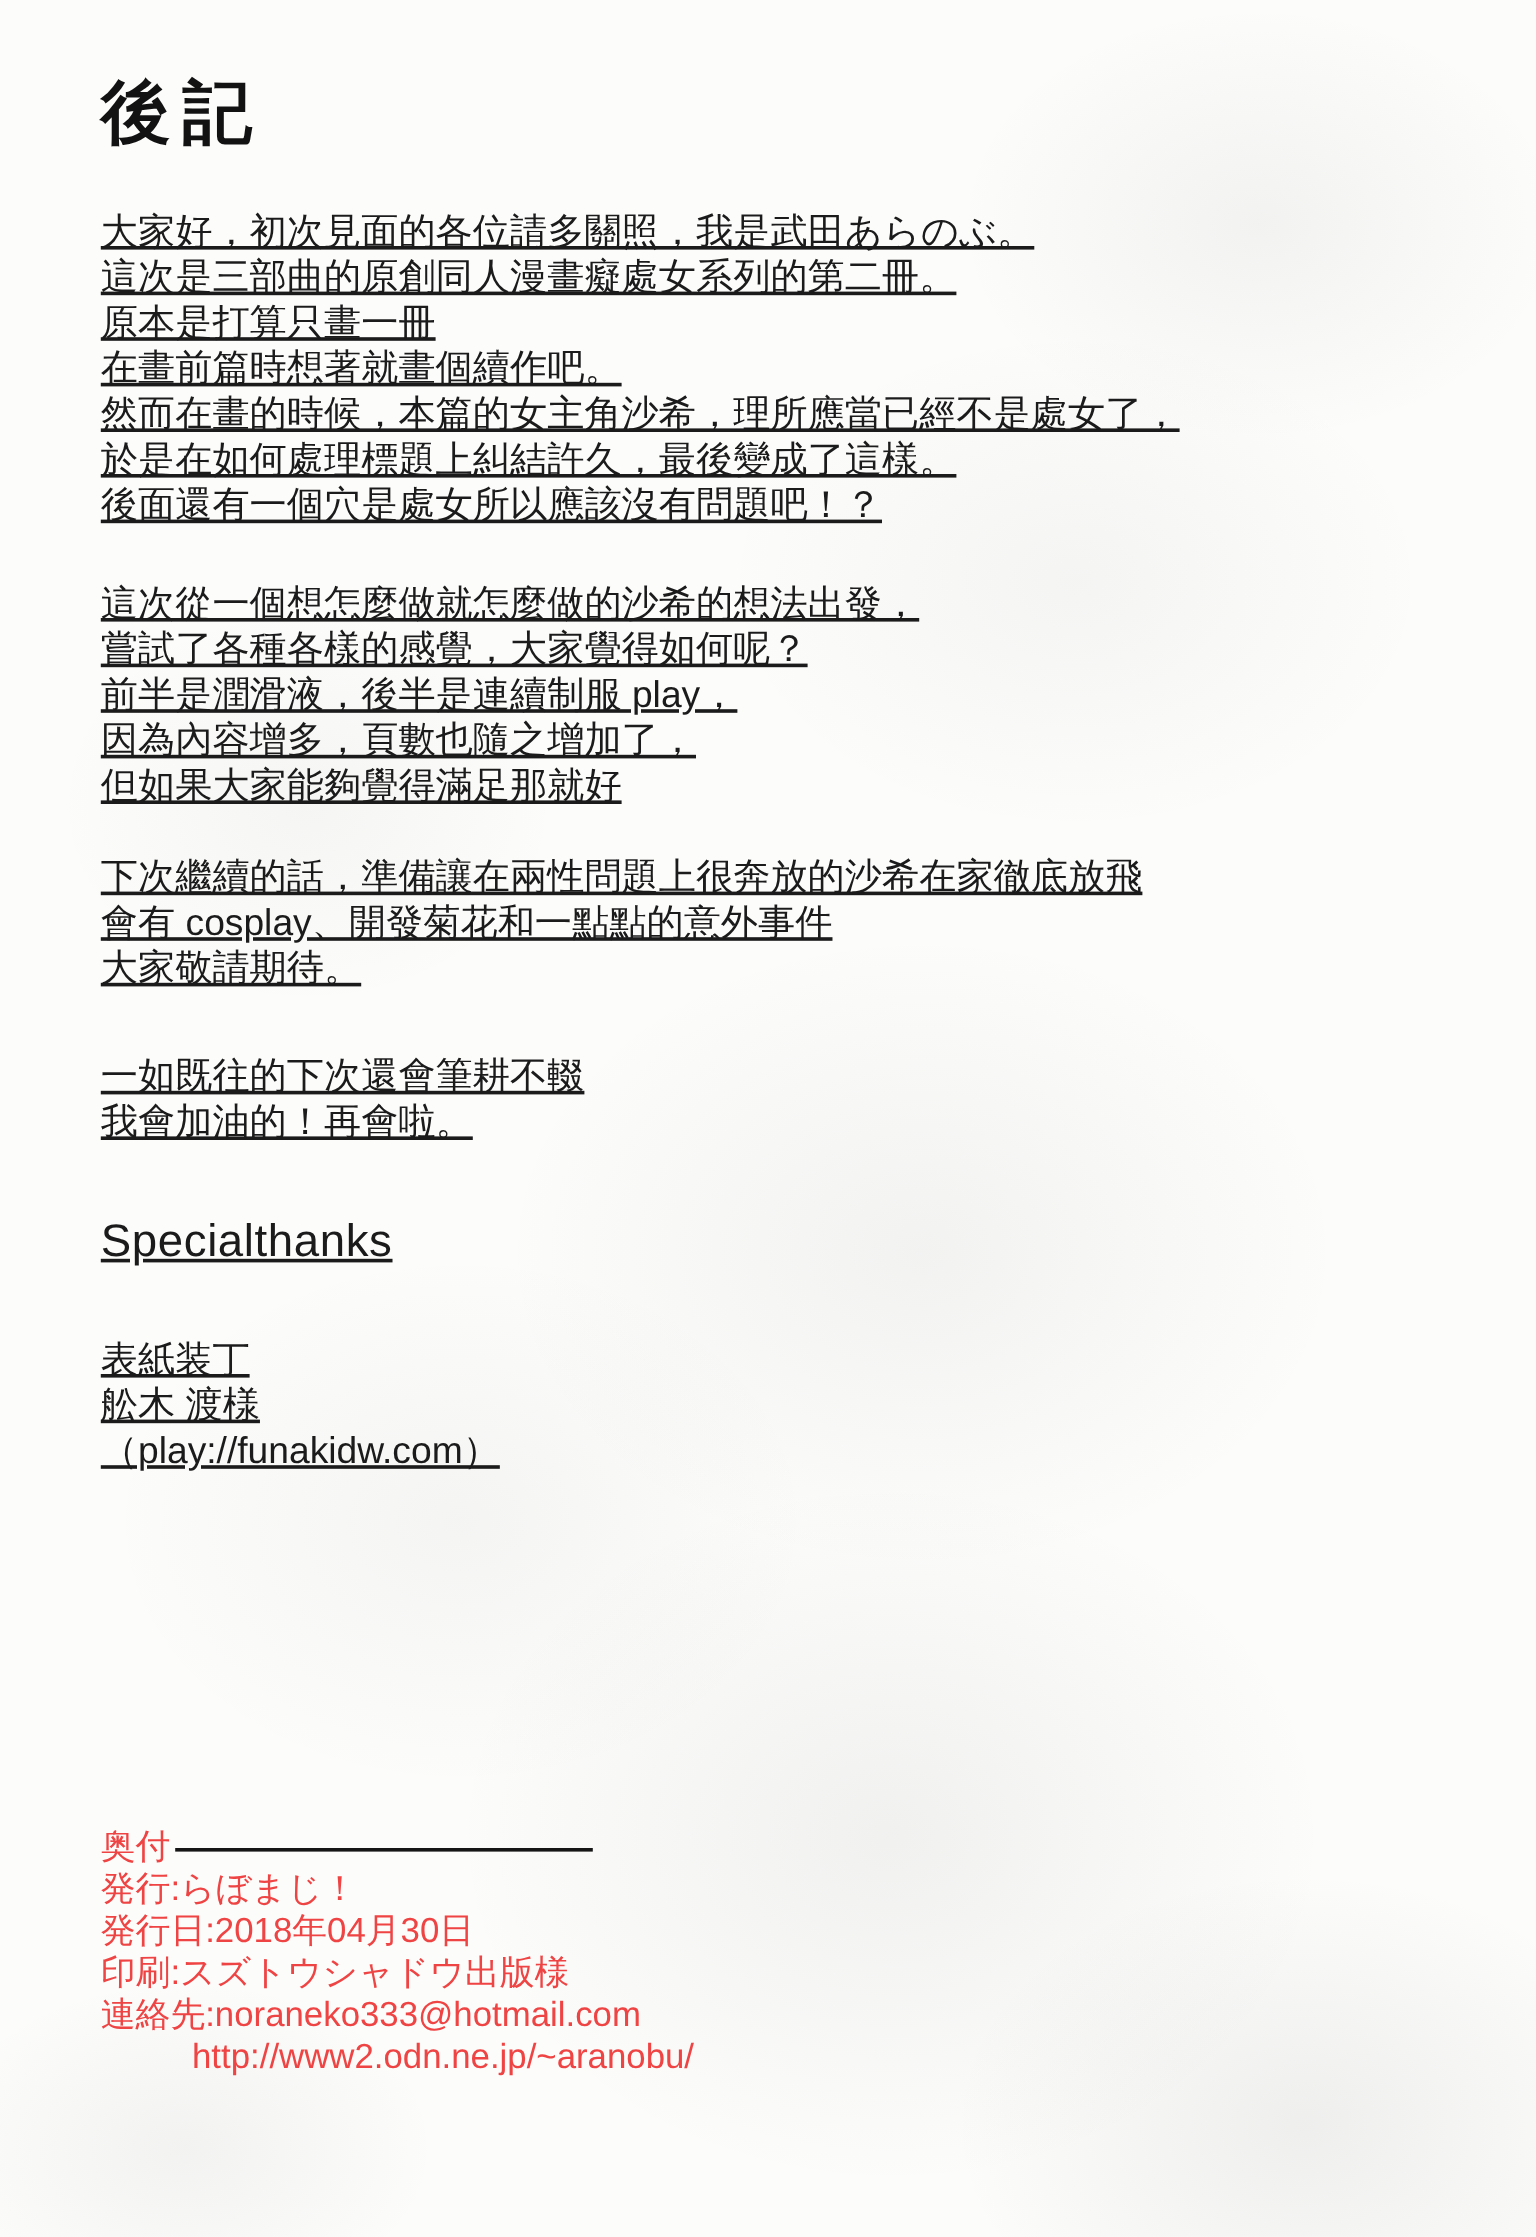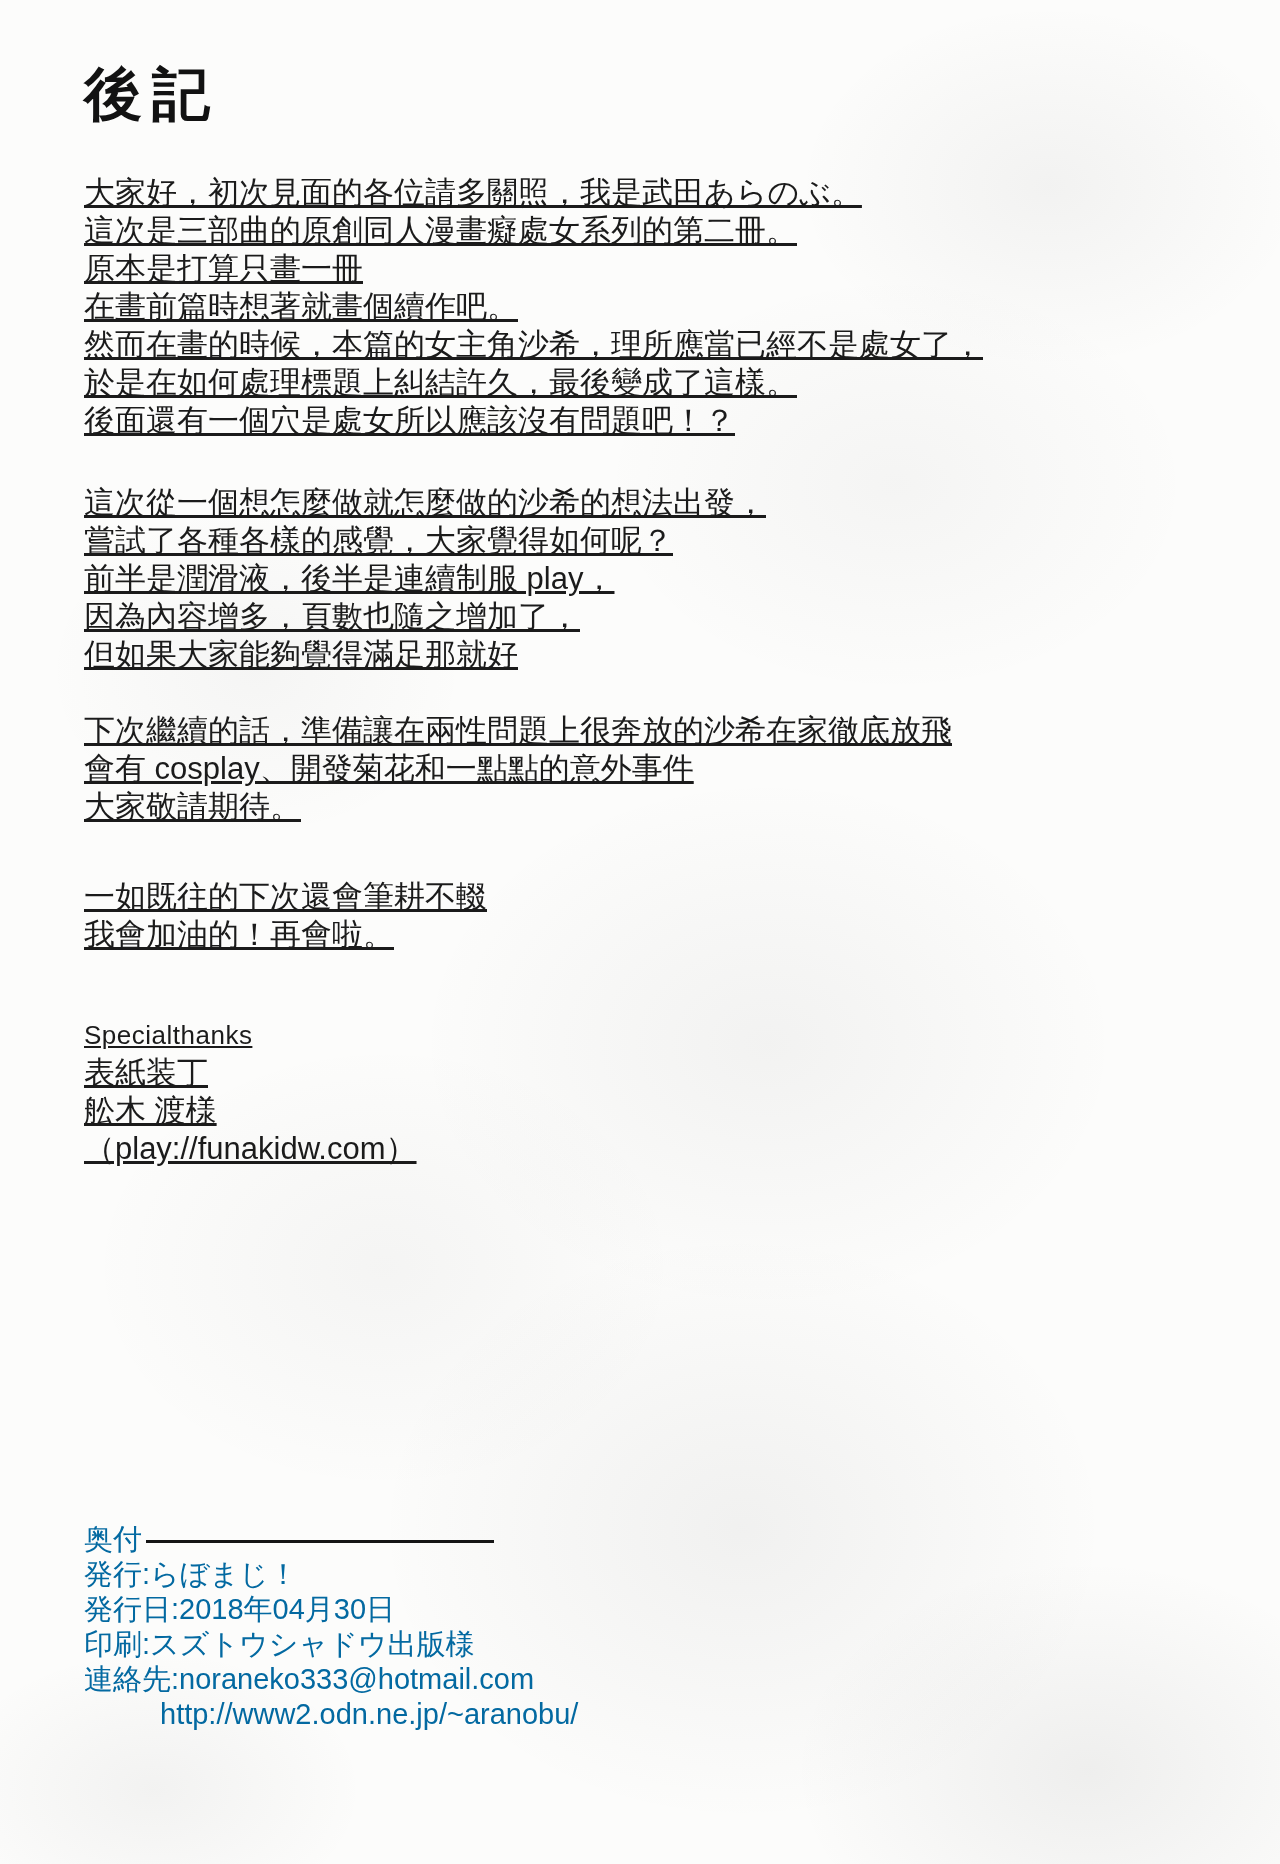--- a/index.html
+++ b/index.html
@@ -35,35 +35,36 @@
     font-weight:700;
     letter-spacing:10px;
     line-height:1.1;
     color:#121212;
     margin:0 0 48px 0;
   }
   .body-text{font-size:31px;line-height:38px;color:#1b1b1b;text-decoration:underline;}
   .para{margin:0 0 44px 0;}
   .para div{white-space:nowrap;}
   .special{
-    font-size:26px;
+    font-size:38px;
     margin:62px 0 0 0;
     letter-spacing:0.5px;
   }
   .credits{
+    margin-top:60px;
     font-size:31px;
     line-height:38px;
   }
   .colophon{
     position:absolute;
     left:84px;
     top:1522px;
     font-size:29px;
     line-height:35px;
-    color:#0369a1;
+    color:#ef4444;
   }
   .colophon-header{
     display:flex;
     align-items:center;
     white-space:nowrap;
   }
   .colophon-rule{
     width:348px;
     border-top:3px solid #151515;
     margin-left:4px;

